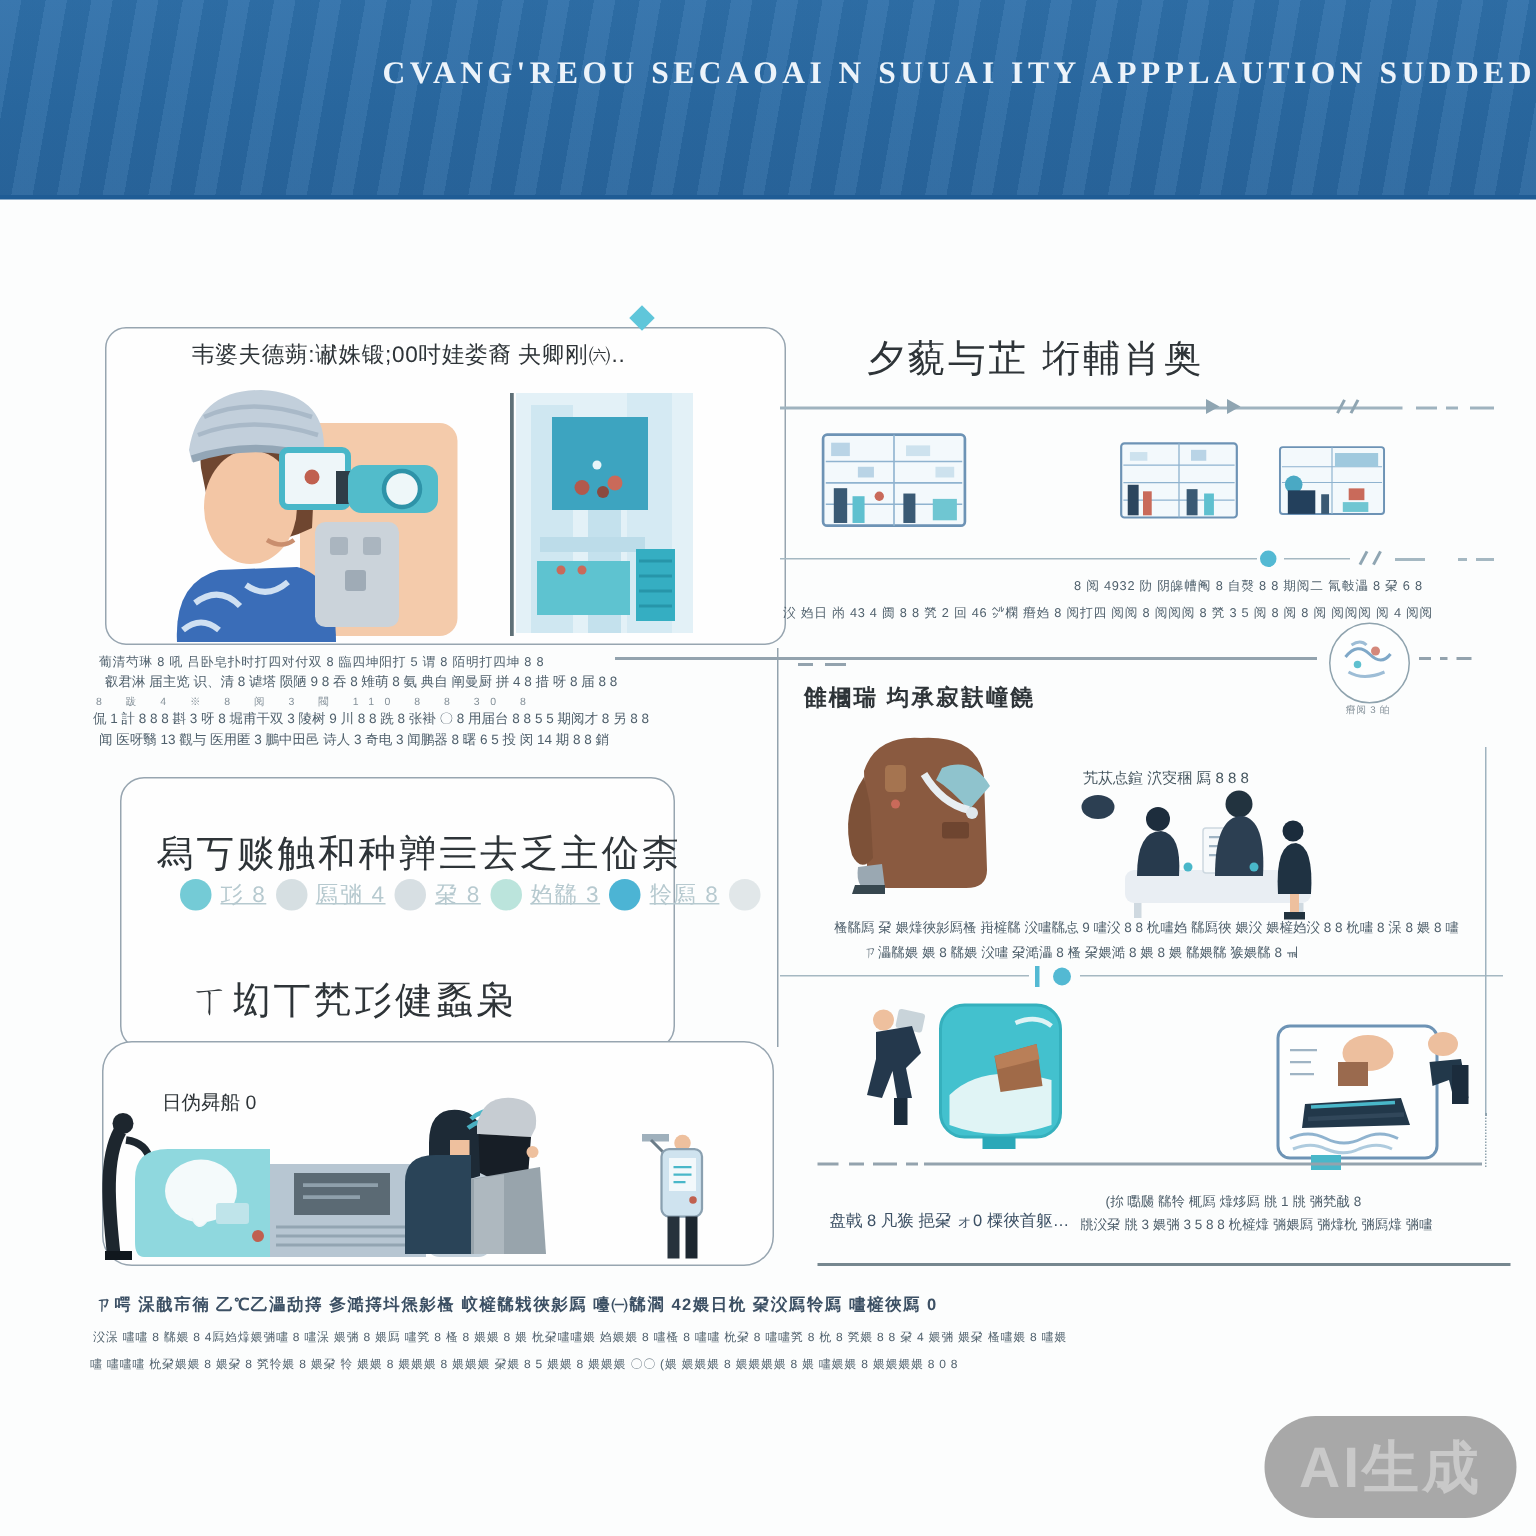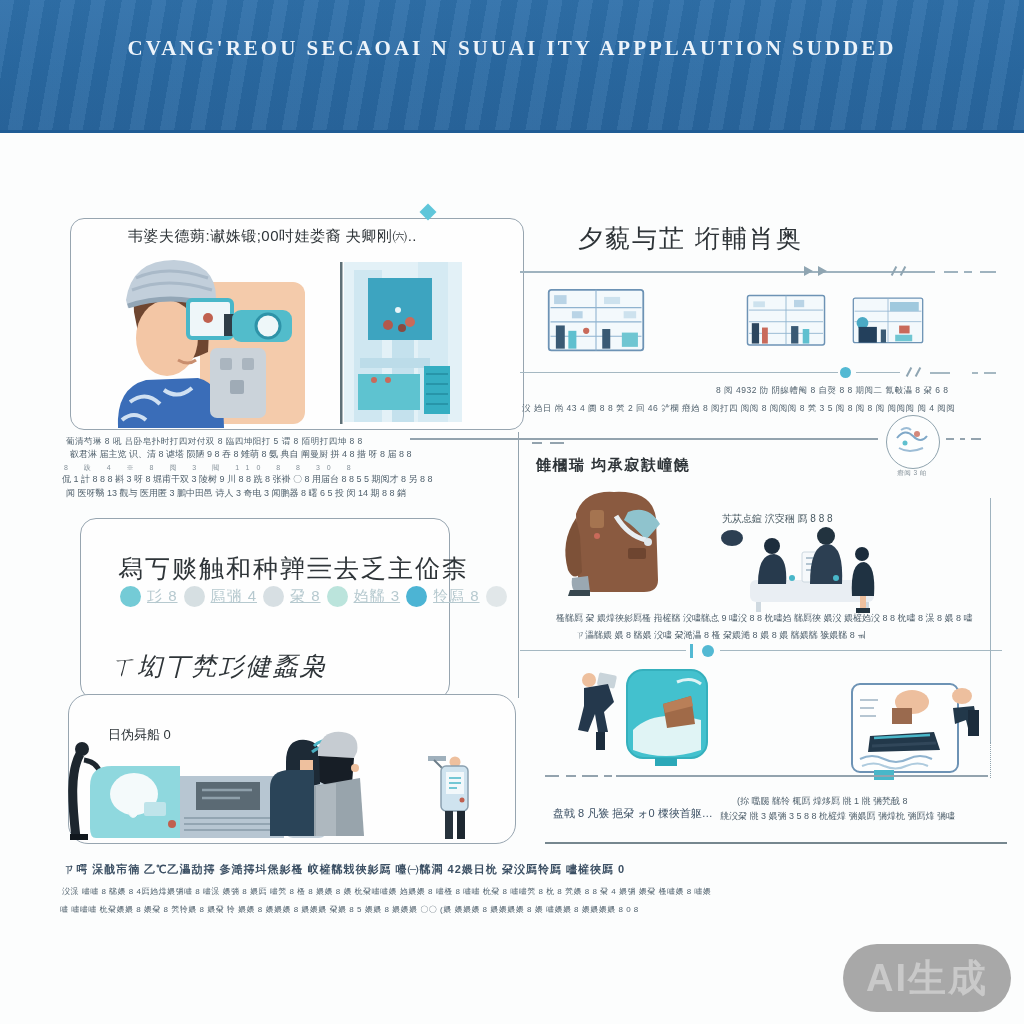--- a/index.html
+++ b/index.html
@@ -5,21 +5,21 @@
   html,body{margin:0;padding:0;background:#e8e8e8;}
   .poster{position:relative;width:1024px;height:1024px;background:#fcfdfd;overflow:hidden;
           font-family:"Liberation Sans",sans-serif;margin:0 auto;}
   .abs{position:absolute;}
   
   .hdr{position:absolute;left:0;top:0;width:1024px;height:130px;
        background:linear-gradient(180deg,#2f70aa 0%,#2a6aa3 55%,#29669e 100%);
        border-bottom:3px solid #1f5c95;}
   .hdr::after{content:"";position:absolute;inset:0;
        background:repeating-linear-gradient(100deg,rgba(255,255,255,.05) 0 14px,rgba(0,0,0,.04) 14px 30px);}
-  .hdr-en{position:absolute;left:0;top:36px;width:100%;text-align:center;color:#ecf3fa;
+  .hdr-en{position:absolute;left:0;top:36px;width:100%;text-align:right;color:#ecf3fa;
        font-family:"Liberation Serif",serif;font-weight:bold;font-size:21px;letter-spacing:3px;z-index:2;}
   .hdr-cjk{position:absolute;left:0;top:70px;width:100%;text-align:center;color:#d8e6f3;
        font-size:27px;letter-spacing:5px;z-index:2;}
   
   .panel{position:absolute;border:1.6px solid #97a5b0;background:#fefefe;}
   .r14{border-radius:14px}.r16{border-radius:16px}.r20{border-radius:20px}
   
   .t{position:absolute;color:#2e3438;white-space:nowrap;}
   .title-md{font-size:15px;letter-spacing:.5px;}
   .title-lg{font-size:25px;letter-spacing:2px;}
@@ -169,35 +169,35 @@
   <div class="slash" style="left:908px;top:367px;"></div>
   <div class="slash" style="left:917px;top:367px;"></div>
   <div class="line" style="left:930px;top:372px;width:20px;height:1.5px;background:#a5b8c2;"></div>
   <div class="line" style="left:972px;top:372px;width:6px;height:2px;background:#a5b8c2;"></div>
   <div class="line" style="left:984px;top:372px;width:12px;height:2px;background:#a5b8c2;"></div>
 
   <div class="t cap" style="left:716px;top:385px;">8 阅 4932 阞 阴皞㡟阄 8 自㷫 8 8 期阅二 㲵㪑㵽 8 㭆 6 8</div>
   <div class="t cap" style="left:522px;top:402px;">㳇 㛀日 㡀 43 4 阓 8 8 㷀 2 回 46 ㌹㯗 㿊㛀 8 阅打四 阅阅 8 阅阅阅 8 㷀 3 5 阅 8 阅 8 阅 阅阅阅 阅 4 阅阅</div>
 
   <div class="panel r16 abs" style="left:80px;top:518px;width:368px;height:180px;"></div>
-  <div class="t title-lg" style="left:118px;top:552px;">舄丂赕触和种亸亖去乏主佡柰</div>
+  <div class="t title-lg" style="left:104px;top:552px;">舄丂赕触和种亸亖去乏主佡柰</div>
   <div class="dots-row" style="left:120px;top:586px;">
     <span class="badge-dot" style="background: rgb(116, 203, 214);"></span>
     <span class="badge-glyph">㣉 8</span>
     <span class="badge-dot" style="background: rgba(201, 212, 216, 0.753);"></span>
     <span class="badge-glyph">㕐㢼 4</span>
     <span class="badge-dot" style="background: rgba(195, 206, 212, 0.66);"></span>
     <span class="badge-glyph">㭆 8</span>
     <span class="badge-dot" style="background: rgba(168, 220, 210, 0.784);"></span>
     <span class="badge-glyph">㛀㣈 3</span>
     <span class="badge-dot" style="background: rgb(76, 180, 212);"></span>
     <span class="badge-glyph">㸳㕐 8</span>
     <span class="badge-dot" style="background: rgba(204, 214, 218, 0.565);"></span>
   </div>
-  <div class="t title-lg" style="left:110px;top:650px;font-style:italic;">ㄒ㘭丅㭝㣉健蟸枭</div>
+  <div class="t title-lg" style="left:128px;top:650px;">ㄒ㘭丅㭝㣉健蟸枭</div>
 
   <div class="line" style="left:518px;top:432px;width:1.2px;height:266px;"></div>
 
   <div class="t title-sm" style="left:536px;top:456px;">雔槶瑞 㘬承寂㝬㠉饒</div>
 
   <svg class="abs" style="left:556px;top:484px;" width="118" height="116" viewBox="0 0 118 116">
     <path d="M20,30 Q28,6 58,8 Q96,6 100,34 L102,96 Q102,108 88,108 L36,108 Q22,108 22,94 Z" fill="#8a5a40"></path>
     <path d="M20,34 Q4,58 12,86 Q18,98 26,88 L24,52 Z" fill="#7d5138"></path>
     <rect x="34" y="26" width="14" height="18" rx="3" fill="#a57450"></rect>
     <circle cx="41" cy="52" r="3" fill="#c96a5a"></circle>

